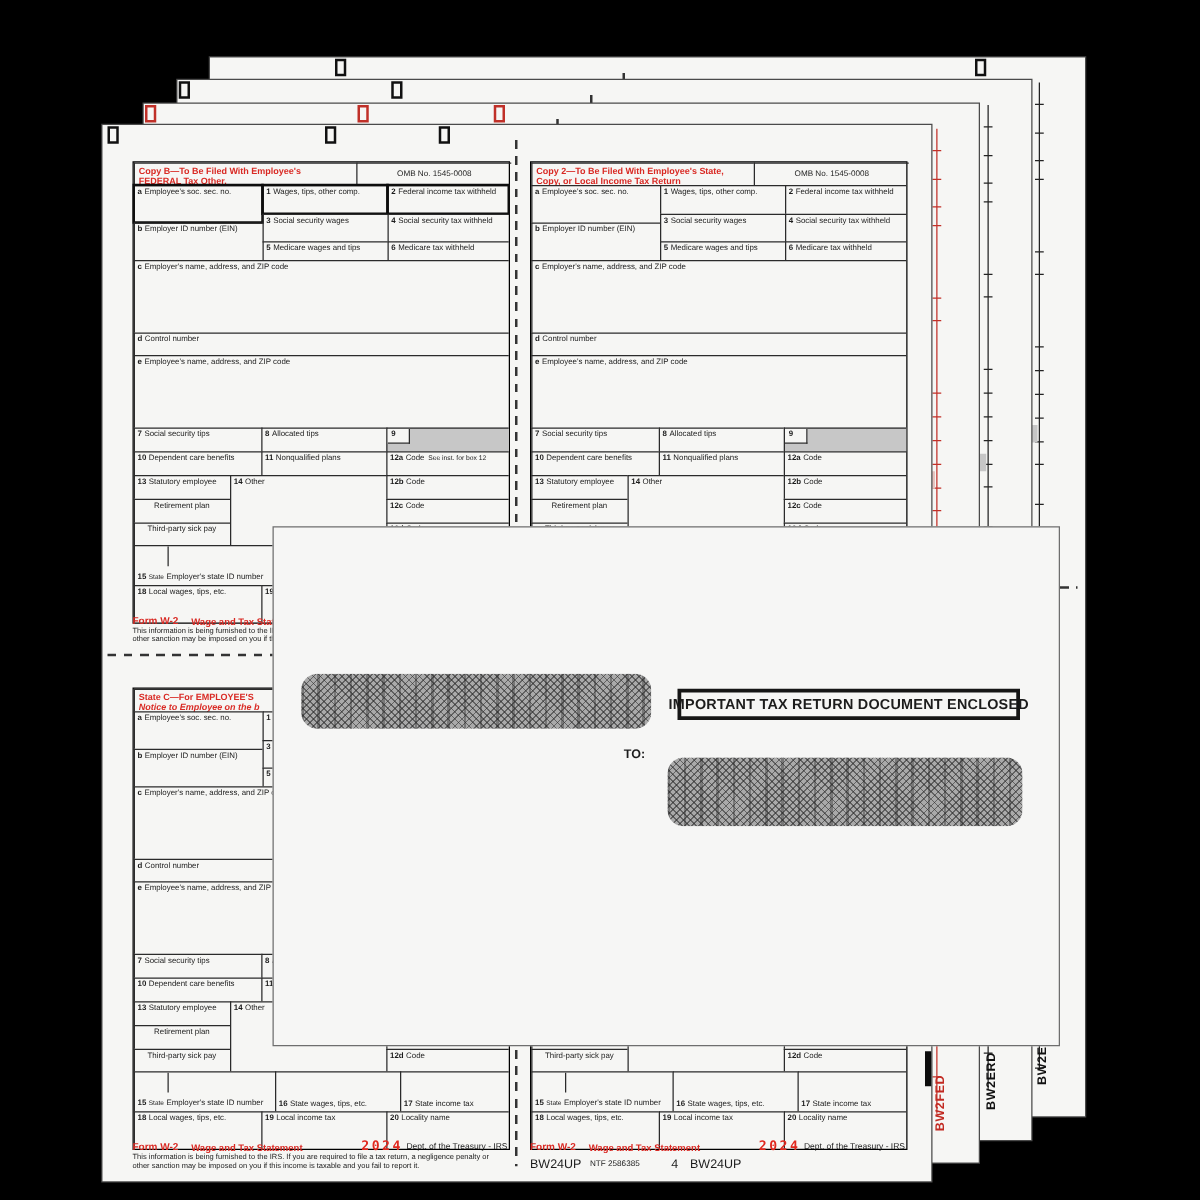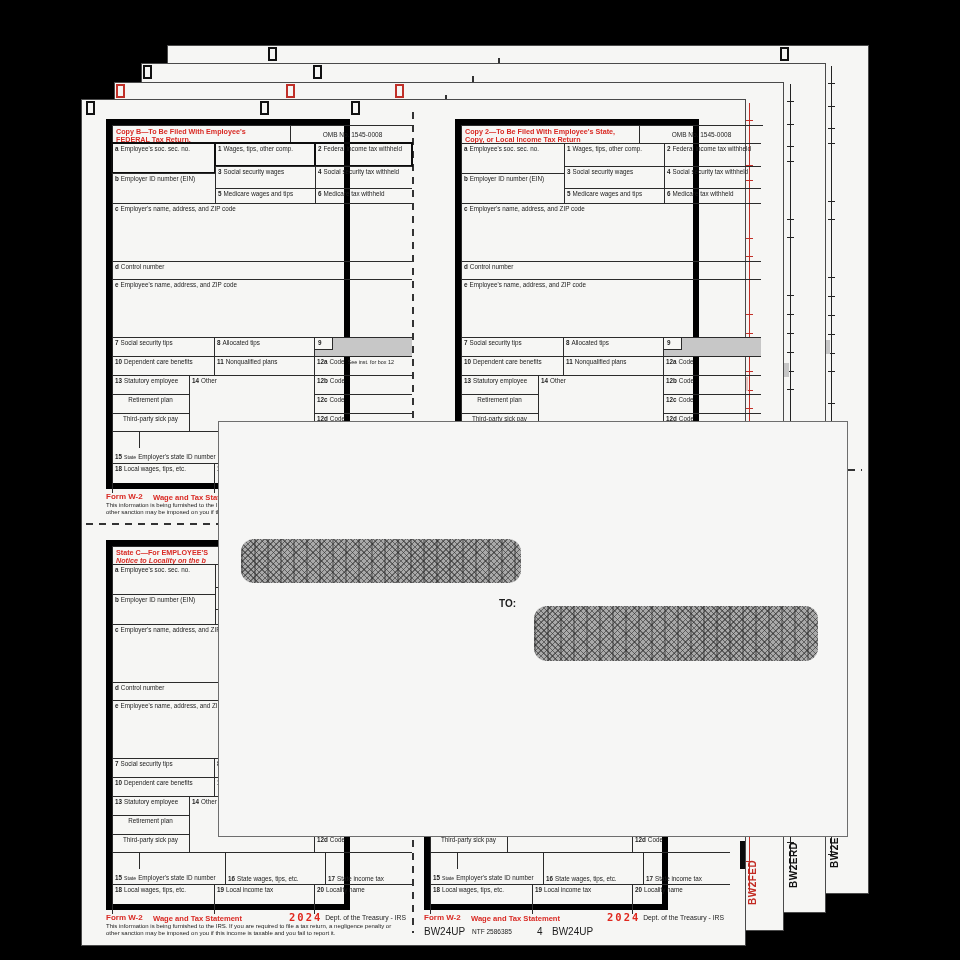--- a/index.html
+++ b/index.html
@@ -13,21 +13,21 @@
   .dashh{position:absolute;height:2px;background:repeating-linear-gradient(90deg,#333 0 7px,transparent 7px 13px)}
   .vline{position:absolute;width:1px}
   .tick{position:absolute;width:7px;height:1px}
   .sliver{position:absolute}
   .vcode{position:absolute;writing-mode:vertical-rl;transform:rotate(180deg);
          font-weight:bold;font-size:10px;letter-spacing:.5px;width:13px;white-space:nowrap}
   .vsmall{font-size:6px;width:9px}
   .blackbar{position:absolute;background:#0c0c0c}
   
   .form-group{position:absolute;width:302px;height:398px}
-  .form-box{position:absolute;left:0;top:0;width:244px;height:370px;border:6px solid #000000}
+  .form-box{position:absolute;left:0;top:10px;width:302px;height:370px;border:1px solid #000000}
   .cell{position:absolute;border-left:1px solid #2b2b2b;border-top:1px solid #2b2b2b;
         font-size:6.3px;line-height:7px;padding:1px 1px 0 2px;overflow:hidden}
   .bn{font-weight:bold;margin-right:2px}
   .bl{font-weight:normal}
   .bsub{font-size:5.2px;margin-right:2px}
   .bsmall{font-size:5.4px;margin-left:3px}
   .hl{outline:2px solid #0d0d0d;outline-offset:-1px}
   .gray{background:#c7c7c7;padding:0}
   .chip{position:absolute;left:0;top:0;width:18px;height:12px;background:#f6f6f4;
         border-right:1px solid #2b2b2b;border-bottom:1px solid #2b2b2b;font-weight:bold;padding:1px 0 0 3px}
@@ -187,21 +187,21 @@
         <div class="mark" style="left: 4px;"></div>
         <div class="mark" style="left: 178px;"></div>
         <div class="mark" style="left: 269px;"></div>
         <div class="dashv" style="left: 330px; top: 12px; height: 821px;"></div>
         <div class="dashh" style="left: 4px; top: 423px; width: 653px;"></div>
         <div class="blackbar" style="left: 658px; top: 741px; width: 5px; height: 28px;"></div>
         <div class="form-group" style="left: 24px; top: 19px;">
           <div class="form-box">
             <div class="cell title-cell" style="left: 0px; top: 0px; width: 178px; height: 18px;">
               <div>Copy B—To Be Filed With Employee's</div>
-              <div>FEDERAL Tax Return.</div>
+              <div>FEDERAL Tax Other.</div>
             </div>
             <div class="cell omb-cell" style="left: 178px; top: 0px; width: 124px; height: 18px;">
               <span>OMB No. 1545-0008</span>
             </div>
             <div class="cell hl" style="left: 0px; top: 18px; width: 103px; height: 30px;"><span class="bn">a</span><span class="bl">Employee's soc. sec. no.</span></div>
             <div class="cell hl" style="left: 103px; top: 18px; width: 100px; height: 23px;"><span class="bn">1</span><span class="bl">Wages, tips, other comp.</span></div>
             <div class="cell hl" style="left: 203px; top: 18px; width: 97px; height: 23px;"><span class="bn">2</span><span class="bl">Federal income tax withheld</span></div>
             <div class="cell" style="left: 103px; top: 41px; width: 100px; height: 22px;"><span class="bn">3</span><span class="bl">Social security wages</span></div>
             <div class="cell" style="left: 203px; top: 41px; width: 97px; height: 22px;"><span class="bn">4</span><span class="bl">Social security tax withheld</span></div>
             <div class="cell" style="left: 0px; top: 48px; width: 103px; height: 30px;"><span class="bn">b</span><span class="bl">Employer ID number (EIN)</span></div>
@@ -240,21 +240,21 @@
             <div class="cell" style="left: 202px; top: 338px; width: 98px; height: 30px;"><span class="bn">20</span><span class="bl">Locality name</span></div>
           </div>
           <div class="footer-row" style="left: 0px; top: 372px; width: 302px;">
             <span class="f-formno">Form W-2</span>
             <span class="f-title">Wage and Tax Statement</span>
             <span class="f-year">2024</span>
             <span class="f-dept">Dept. of the Treasury - IRS</span>
           </div>
           <div class="fine" style="left: 0px; top: 383px;">This information is being furnished to the IRS. If you are required to file a tax return, a negligence penalty or other sanction may be imposed on you if this income is taxable and you fail to report it.</div>
         </div>
-        <div class="form-group" style="left: 342px; top: 19px; margin-left: 31px;">
+        <div class="form-group" style="left: 342px; top: 19px;">
           <div class="form-box">
             <div class="cell title-cell" style="left: 0px; top: 0px; width: 178px; height: 18px;">
               <div>Copy 2—To Be Filed With Employee's State,</div>
               <div>Copy, or Local Income Tax Return</div>
             </div>
             <div class="cell omb-cell" style="left: 178px; top: 0px; width: 124px; height: 18px;">
               <span>OMB No. 1545-0008</span>
             </div>
             <div class="cell" style="left: 0px; top: 18px; width: 103px; height: 30px;"><span class="bn">a</span><span class="bl">Employee's soc. sec. no.</span></div>
             <div class="cell" style="left: 103px; top: 18px; width: 100px; height: 23px;"><span class="bn">1</span><span class="bl">Wages, tips, other comp.</span></div>
@@ -300,21 +300,21 @@
             <span class="f-formno">Form W-2</span>
             <span class="f-title">Wage and Tax Statement</span>
             <span class="f-year">2024</span>
             <span class="f-dept">Dept. of the Treasury - IRS</span>
           </div>
         </div>
         <div class="form-group" style="left: 24px; top: 440px;">
           <div class="form-box">
             <div class="cell title-cell" style="left: 0px; top: 0px; width: 178px; height: 18px;">
               <div>State C—For EMPLOYEE'S</div>
-              <div class="t-italic">Notice to Locality on the b</div>
+              <div class="t-italic">Notice to Employee on the b</div>
             </div>
             <div class="cell omb-cell" style="left: 178px; top: 0px; width: 124px; height: 18px;">
               <span>OMB No. 1545-0008</span>
             </div>
             <div class="cell" style="left: 0px; top: 18px; width: 103px; height: 30px;"><span class="bn">a</span><span class="bl">Employee's soc. sec. no.</span></div>
             <div class="cell" style="left: 103px; top: 18px; width: 100px; height: 23px;"><span class="bn">1</span><span class="bl">Wages, tips, other comp.</span></div>
             <div class="cell" style="left: 203px; top: 18px; width: 97px; height: 23px;"><span class="bn">2</span><span class="bl">Federal income tax withheld</span></div>
             <div class="cell" style="left: 103px; top: 41px; width: 100px; height: 22px;"><span class="bn">3</span><span class="bl">Social security wages</span></div>
             <div class="cell" style="left: 203px; top: 41px; width: 97px; height: 22px;"><span class="bn">4</span><span class="bl">Social security tax withheld</span></div>
             <div class="cell" style="left: 0px; top: 48px; width: 103px; height: 30px;"><span class="bn">b</span><span class="bl">Employer ID number (EIN)</span></div>
@@ -420,16 +420,17 @@
             <span class="p-ntf" style="left: 48px;">NTF 2586385</span>
             <span class="p-code" style="left: 113px;">4</span>
             <span class="p-code" style="left: 128px;">BW24UP</span>
           </div>
         </div>
       </div>
     </div>
 
   <div class="envelope">
     <div class="window win1"></div>
+    <div class="banner">IMPORTANT TAX RETURN DOCUMENT ENCLOSED</div>
     <div class="to">TO:</div>
     <div class="window win2"></div>
   </div>
 </div>
 
 </body></html>

